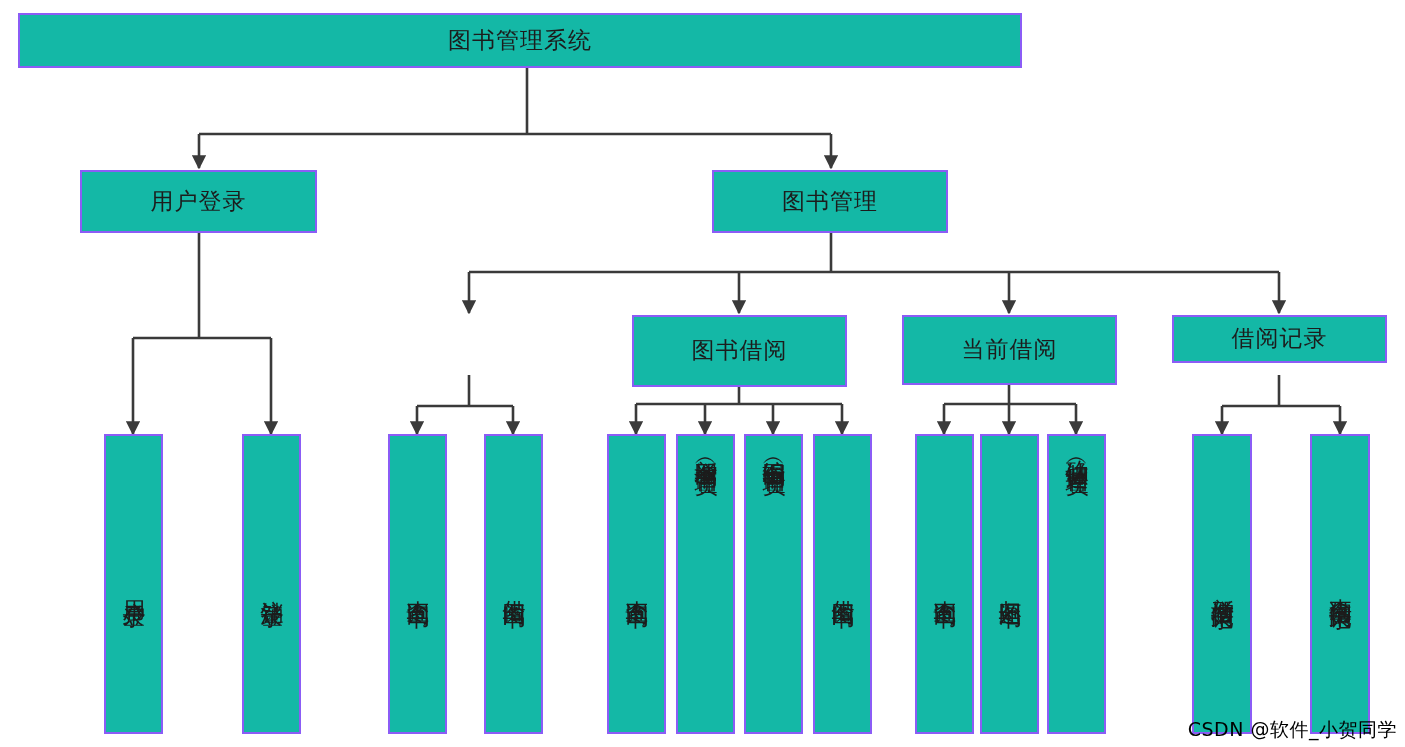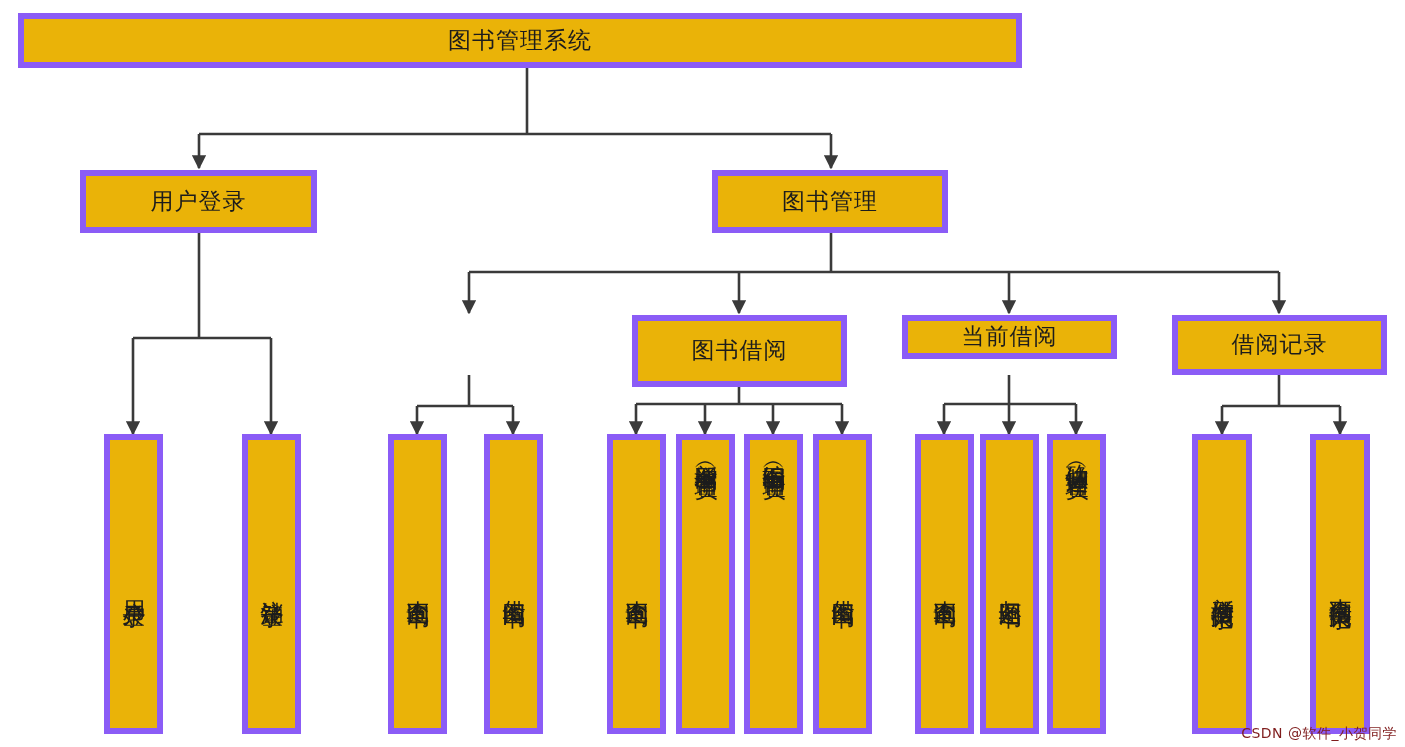--- a/index.html
+++ b/index.html
@@ -21,22 +21,22 @@
     position: absolute;
     left: 0;
     top: 0;
     width: 1405px;
     height: 747px;
     pointer-events: none;
   }
   .node {
     position: absolute;
     box-sizing: border-box;
-    border: 6px solid #8b5cf6;
-    background: #eab308;
+    border: 2px solid #8b5cf6;
+    background: #14b8a6;
     display: flex;
     align-items: center;
     justify-content: center;
     color: #1c1c1c;
   }
   .node.horiz {
     font-size: 23px;
     letter-spacing: 1px;
     line-height: 1.2;
   }
@@ -65,22 +65,22 @@
     justify-content: center;
   }
   .leaf-inner.top {
     align-items: flex-start;
     padding-top: 2px;
   }
   #watermark {
     position: absolute;
     right: 8px;
     bottom: 4px;
-    font-size: 14px;
-    color: #7f1d1d;
+    font-size: 19px;
+    color: #000000;
     letter-spacing: 0.5px;
     white-space: nowrap;
     user-select: none;
   }
 </style>
 </head>
 <body>
 
 <div id="diagram-root">
 
@@ -141,24 +141,24 @@
   <div class="node horiz" style="left:80px; top:170px; width:237px; height:63px;">
     <span>用户登录</span>
   </div>
   <div class="node horiz" style="left:712px; top:170px; width:236px; height:63px;">
     <span>图书管理</span>
   </div>
 
   <div class="node horiz" style="left:632px; top:315px; width:215px; height:72px;">
     <span>图书借阅</span>
   </div>
-  <div class="node horiz" style="left:902px; top:315px; width:215px; height:44px;">
+  <div class="node horiz" style="left:902px; top:315px; width:215px; height:70px;">
     <span>当前借阅</span>
   </div>
-  <div class="node horiz" style="left:1172px; top:315px; width:215px; height:60px;text-align:center;">
+  <div class="node horiz" style="left:1172px; top:315px; width:215px; height:48px;text-align:center;">
     <span>借阅记录</span>
   </div>
 
   <div class="node leaf" style="left:104px; top:434px; width:59px; height:300px;">
     <div class="leaf-inner">
       <span class="vtext">用户登录</span>
     </div>
   </div>
   <div class="node leaf" style="left:242px; top:434px; width:59px; height:300px;">
     <div class="leaf-inner">

